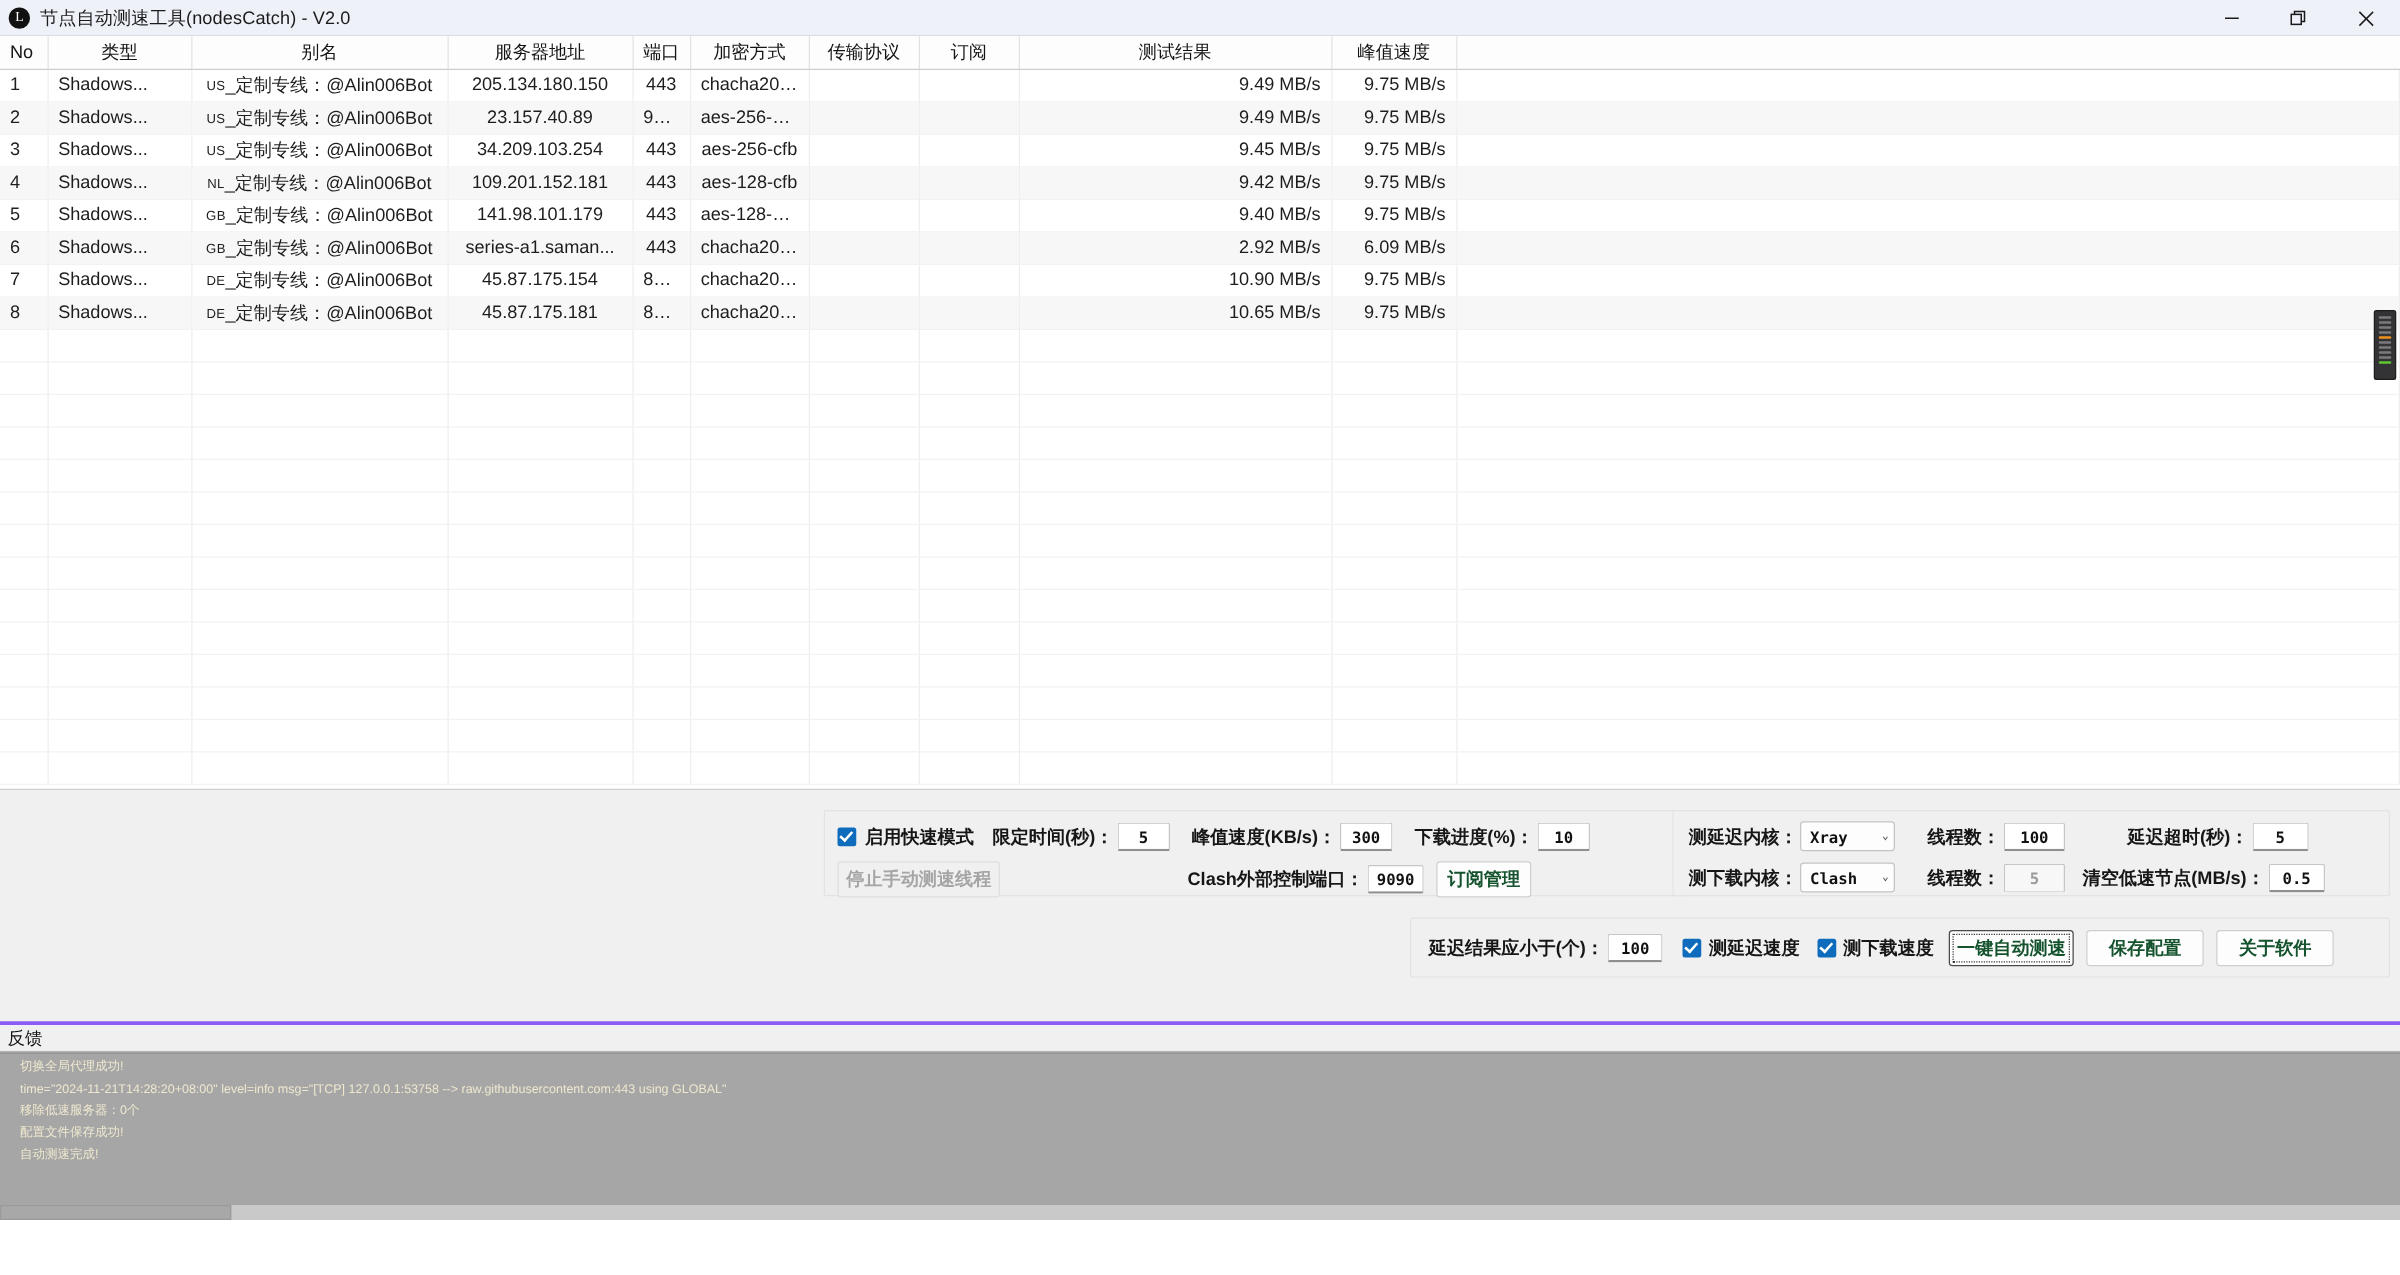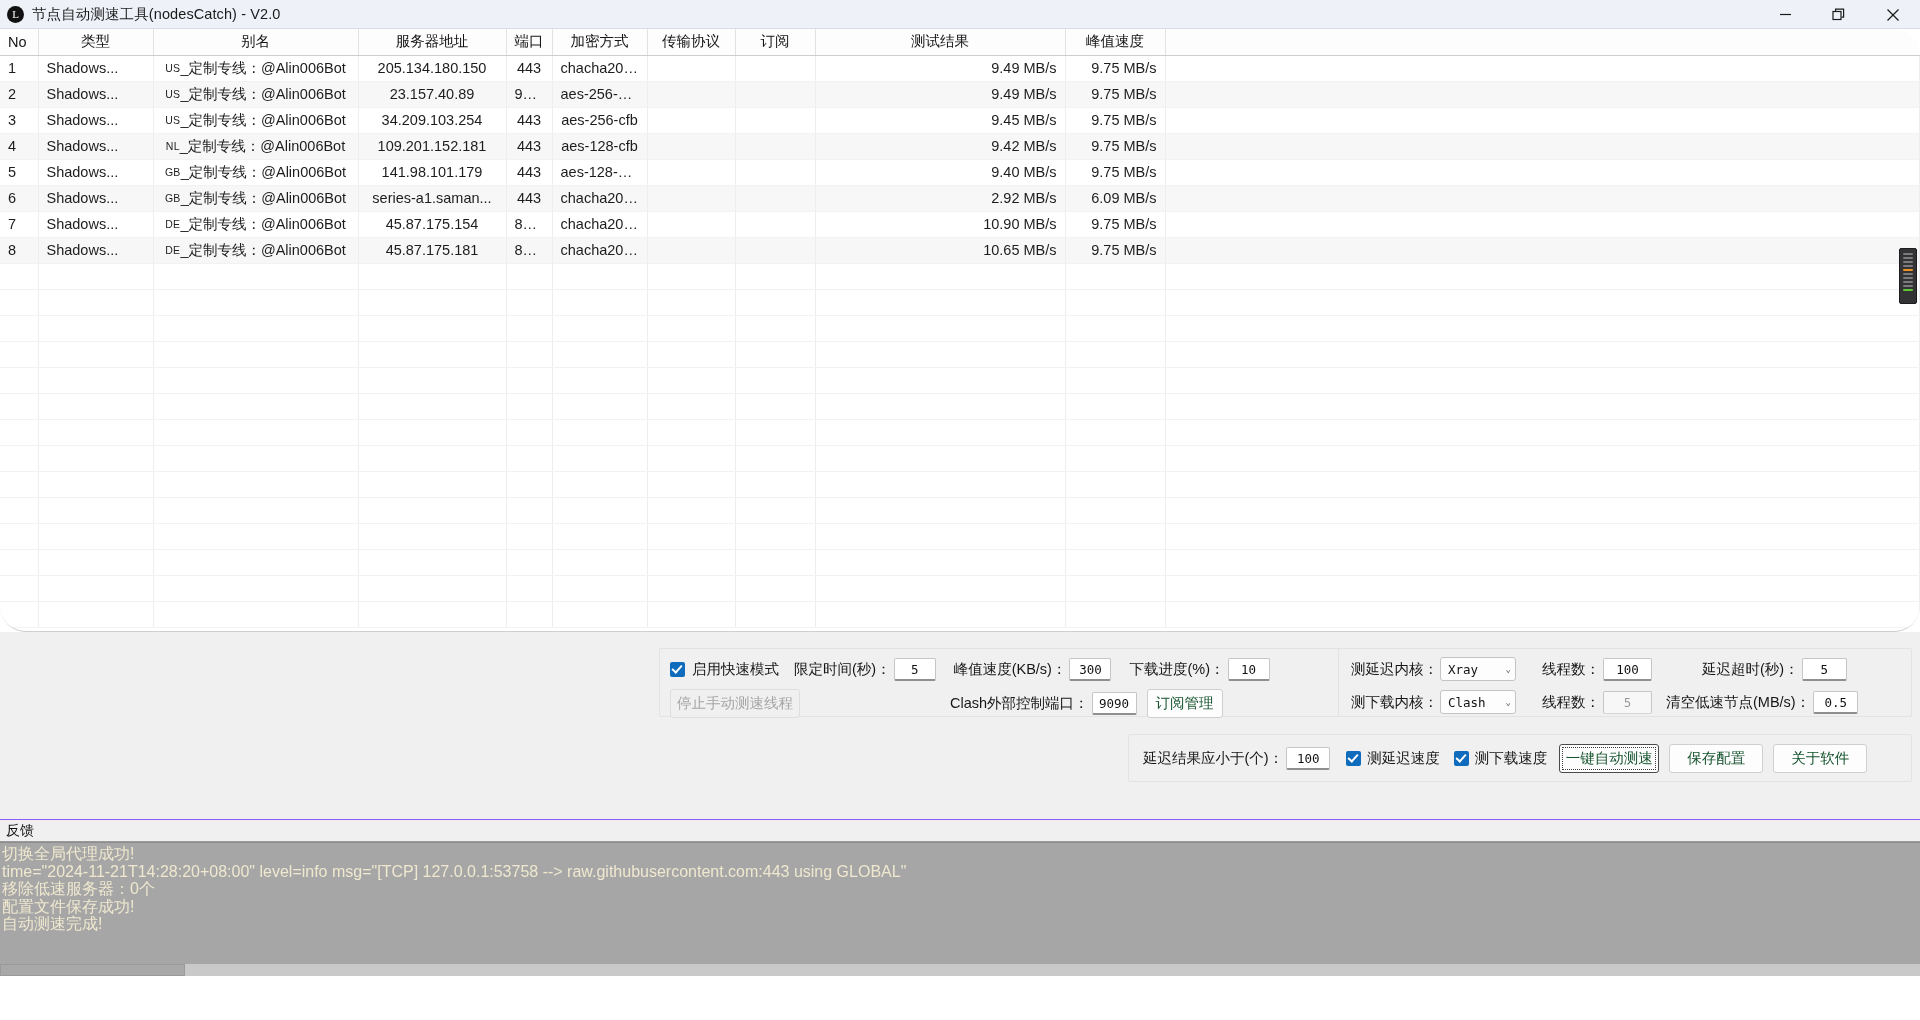--- a/index.html
+++ b/index.html
@@ -47,21 +47,20 @@
   }
   .win-btn svg { display: block; }
 
   
   .table-wrap {
     position: relative;
     height: 603px;
     background: #fff;
     border-bottom: 1px solid #cfcfcf;
     overflow: hidden;
-    border-radius: 26px;
   }
   table.nodes {
     width: 1920px;
     border-collapse: collapse;
     table-layout: fixed;
     font-size: 14.5px;
     color: #1d1d1d;
   }
   table.nodes thead th {
     height: 26px;
@@ -119,21 +118,22 @@
   }
   .mini-scroll i { display:block; height: 2px; background: #7a7a7c; border-radius: 1px; }
   .mini-scroll i.orange { background: #f0921e; }
   .mini-scroll i.green  { background: #5ec832; }
 
   
   .controls {
     height: 188px;
     background: #f0f0f0;
     position: relative;
-    border-bottom: 1px solid #8b5cf6;
+    border-bottom: 3px solid #8b5cf6;
+    font-weight: bold;
   }
   .group {
     position: absolute;
     border: 1px solid #e3e3e3;
     background: #f0f0f0;
     border-radius: 2px;
   }
   .row { display: flex; align-items: center; white-space: nowrap; }
 
   .lbl { font-size: 14.5px; color: #161616; }
@@ -208,24 +208,24 @@
     border-bottom: 1px solid #9a9a9a;
   }
   .fb-box {
     background: #a6a6a6;
     height: 134px;
     position: relative;
     overflow: hidden;
     border-top: 1px solid #8d8d8d;
   }
   .fb-line {
-    font-size: 16px;
+    font-size: 10px;
     color: #efe8cf;
     line-height: 17.5px;
-    padding-left: 2px;
+    padding-left: 16px;
     white-space: nowrap;
   }
   .fb-scroll {
     position: absolute;
     left: 0; bottom: 0;
     height: 12px; width: 100%;
     background: #c9c9c9;
   }
   .fb-scroll .thumb {
     height: 12px; width: 185px;

